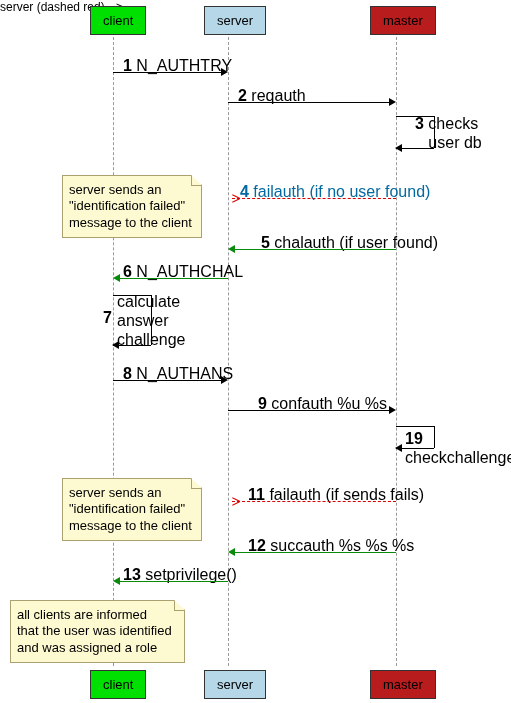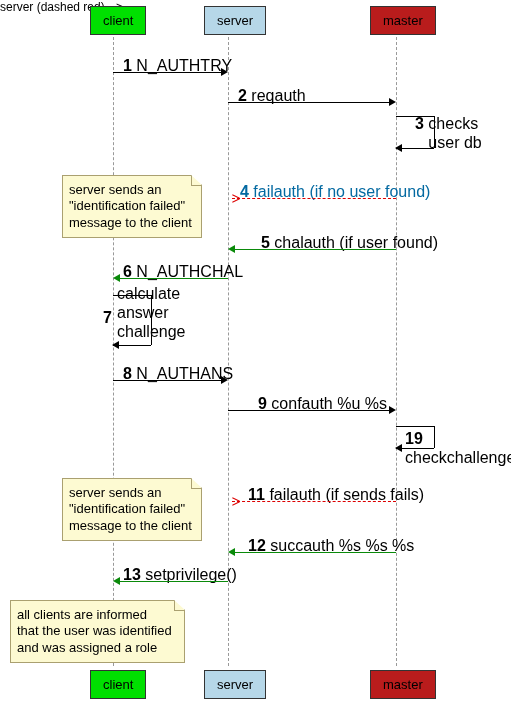--- a/index.html
+++ b/index.html
@@ -85,21 +85,21 @@
   <div class="msg" style="left:248px; top:233px;margin-left:13px;"><span class="bold-num">5</span> <span>chalauth (if user found)</span></div>
   <div class="arrow green" style="left:232px; top:249px; width:164px;"></div>
   <div class="arrow-head ah-l-green" style="left:228px; top:245px;"></div>
 
   
   <div class="msg" style="left:123px; top:262px;"><span class="bold-num">6</span> <span>N_AUTHCHAL</span></div>
   <div class="arrow green" style="left:117px; top:278px; width:111px;"></div>
   <div class="arrow-head ah-l-green" style="left:113px; top:274px;"></div>
 
   
-  <div class="msg" style="left:117px; top:284px; white-space:pre-line;"><span style="display:inline-block;white-space:pre-line;">calculate
+  <div class="msg" style="left:117px; top:292px; white-space:pre-line;"><span style="display:inline-block;white-space:pre-line;">calculate
 answer
 challenge</span></div>
   <div class="msg" style="left:103px; top:308px;"><span class="bold-num">7</span></div>
   <div class="selfarrow" style="left:113px; top:295px;">
     <div class="h1" style="left:0; top:0; width:38px;"></div>
     <div class="v" style="left:38px; top:0; height:50px;"></div>
     <div class="h2" style="left:0; top:50px; width:38px;"></div>
     <div class="arrow-head ah-l-solid" style="left:-1px; top:46px;"></div>
   </div>
 

